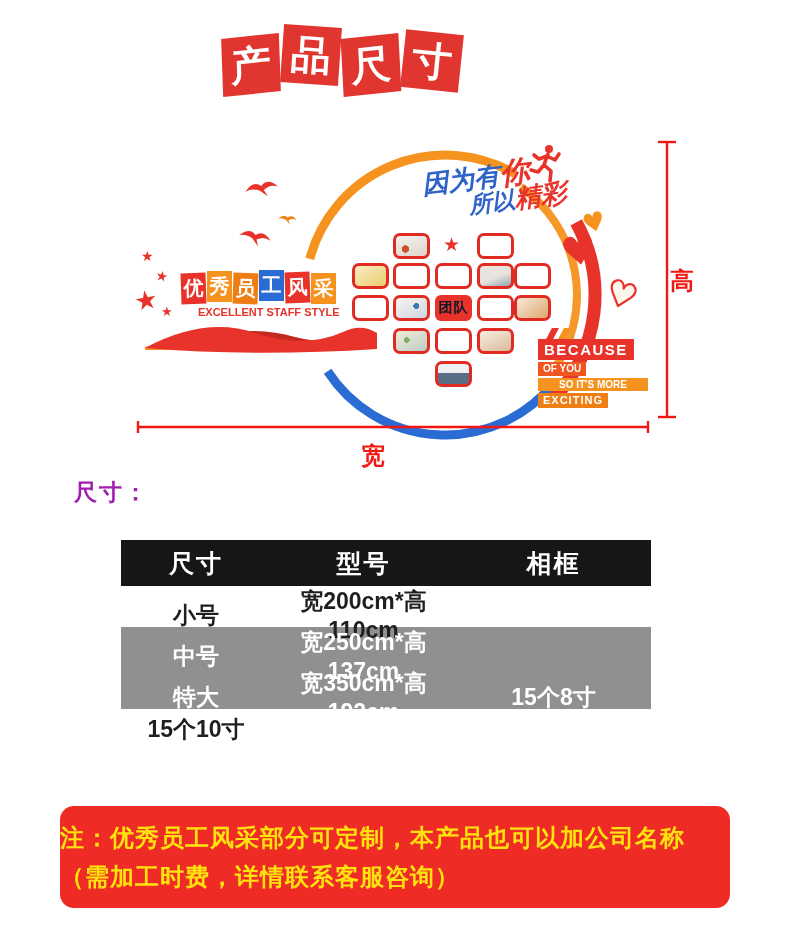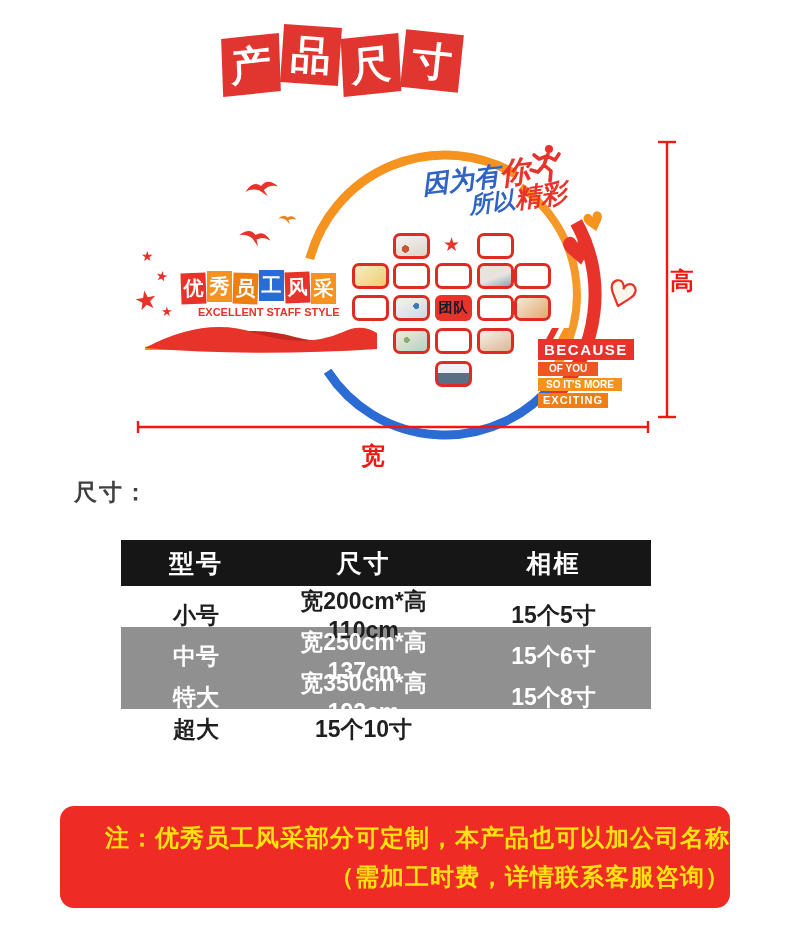--- a/index.html
+++ b/index.html
@@ -47,41 +47,41 @@
   .ph5{background:linear-gradient(140deg,#f6e8d8,#e0a86f);}
   .ph6{background:radial-gradient(circle at 35% 45%,#7fb069 12%,transparent 13%),linear-gradient(150deg,#f2ead9,#b9cfc4);}
   .ph7{background:linear-gradient(155deg,#f7efe6,#d9b896);}
   .ph8{background:linear-gradient(180deg,#eef0f2 45%,#5a6e86 46%);}
   .team{position:absolute;left:380px;top:177px;width:37px;height:26px;background:#e8332a;border-radius:6px;
     color:#0f172a;font-weight:bold;font-size:14px;display:flex;align-items:center;justify-content:center;letter-spacing:1px;}
 
   .because{position:absolute;left:483px;top:221px;display:flex;flex-direction:column;align-items:flex-start;gap:2px;}
   .because div{color:#fff;font-weight:bold;line-height:1.15;white-space:nowrap;}
   .bc0{background:#e8332a;font-size:15px;letter-spacing:1.5px;padding:2px 6px;}
-  .bc1{background:#f0561f;font-size:10px;padding:1px 11px;}
-  .bc2{background:#f6921e;font-size:10px;padding:1px 8px;}
+  .bc1{background:#f0561f;font-size:10px;padding:1px 5px;}
+  .bc2{background:#f6921e;font-size:10px;padding:1px 21px;}
   .bc3{background:#ef7f14;font-size:11px;padding:1px 5px;letter-spacing:1px;}
 
   .dim-label{position:absolute;color:#f21710;font-weight:bold;}
   .h-label{left:615px;top:147px;font-size:24px;}
   .w-label{left:288px;top:322px;width:60px;text-align:center;font-size:24px;}
 
   
-  .size-heading{position:absolute;left:74px;top:477px;font-size:23px;color:#404040;
+  .size-heading{position:absolute;left:74px;top:477px;font-size:23px;color:#a21caf;
     font-weight:600;letter-spacing:2px;}
   .table{position:absolute;left:121px;top:540px;width:530px;}
   .trow{display:grid;grid-template-columns:150px 185px 195px;height:41px;align-items:center;
     text-align:center;font-weight:bold;font-size:23px;}
   .thead{height:46px;background:#161616;color:#fff;font-size:25px;letter-spacing:2px;}
   .alt{background:#909090;color:#fff;}
   .plain{background:#fff;color:#1f1f1f;}
 
   
   .note{position:absolute;left:60px;top:806px;width:670px;height:102px;background:#ee2b24;border-radius:14px;
-    color:#ffe20e;font-weight:bold;font-size:24px;text-align:right;
+    color:#ffe20e;font-weight:bold;font-size:24px;text-align:left;
     display:flex;flex-direction:column;justify-content:center;gap:7px;letter-spacing:1px;}
 </style>
 </head>
 <body>
 
 <div class="page">
 
   <div class="banner">
     <div class="tile t0">
         <span>产</span>
@@ -194,41 +194,38 @@
     </div>
 
     <div class="dim-label h-label">高</div>
     <div class="dim-label w-label">宽</div>
   </div>
 
   <div class="size-heading">尺寸：</div>
 
   <div class="table">
     <div class="trow thead">
+      <div>尺寸</div>
       <div>型号</div>
-      <div>尺寸</div>
       <div>相框</div>
     </div>
     <div class="trow plain">
       <div>小号</div>
       <div>宽200cm*高110cm</div>
-      <div>15个5寸</div>
     </div>
     <div class="trow alt">
       <div>中号</div>
       <div>宽250cm*高137cm</div>
-      <div>15个6寸</div>
     </div>
     <div class="trow alt">
       <div>特大</div>
       <div>宽350cm*高192cm</div>
       <div>15个8寸</div>
     </div>
     <div class="trow plain">
-      <div>超大</div>
       <div>15个10寸</div>
     </div>
   </div>
 
   <div class="note">
     <div>注：优秀员工风采部分可定制，本产品也可以加公司名称</div>
     <div>（需加工时费，详情联系客服咨询）</div>
   </div>
 
 </div>

